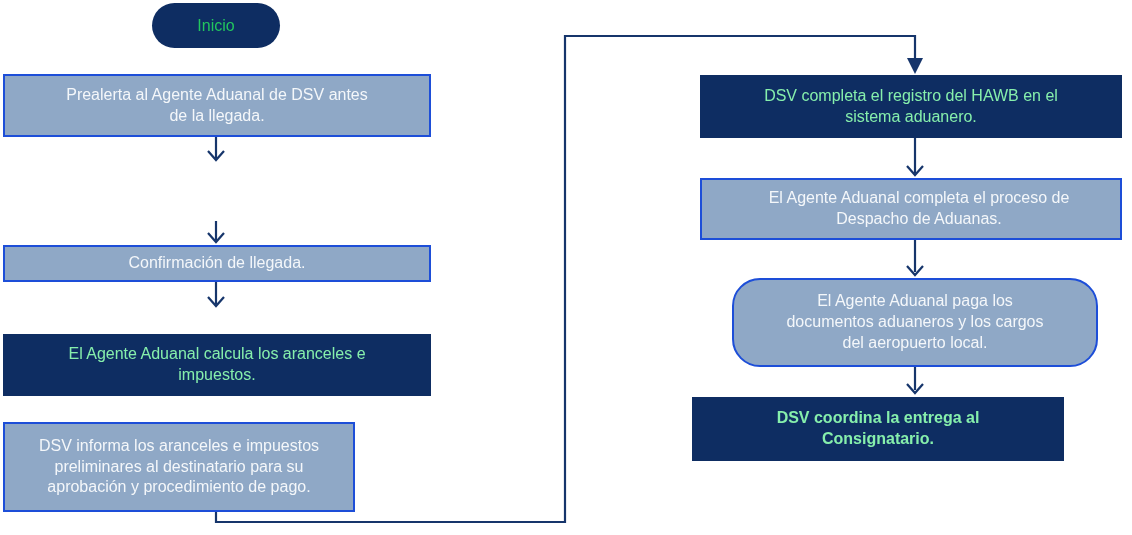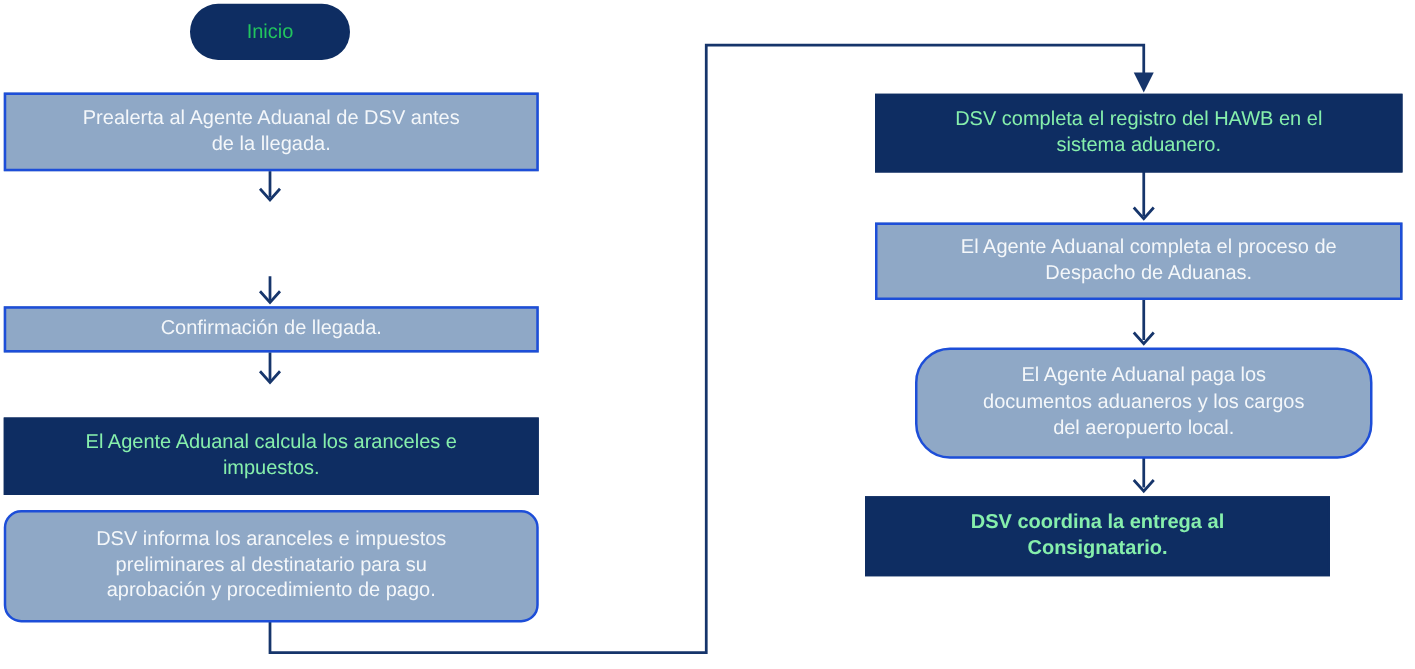--- a/index.html
+++ b/index.html
@@ -67,21 +67,21 @@
 
   <div class="node light" style="left:3px;top:245px;width:428px;height:37px;">
     <span class="txt">Confirmación de llegada.</span>
   </div>
 
   <div class="node dark" style="left:3px;top:310px;width:428px;height:62px;margin-top:24px;">
     <span class="txt">El Agente Aduanal calcula los aranceles e
 impuestos.</span>
   </div>
 
-  <div class="node light" style="left:3px;top:408px;width:428px;height:90px;border-radius:14px;">
+  <div class="node light" style="left:3px;top:422px;width:352px;height:90px;">
     <span class="txt">DSV informa los aranceles e impuestos
 preliminares al destinatario para su
 aprobación y procedimiento de pago.</span>
   </div>
 
   <div class="node dark" style="left:700px;top:75px;width:422px;height:63px;">
     <span class="txt">DSV completa el registro del HAWB en el
 sistema aduanero.</span>
   </div>
 

